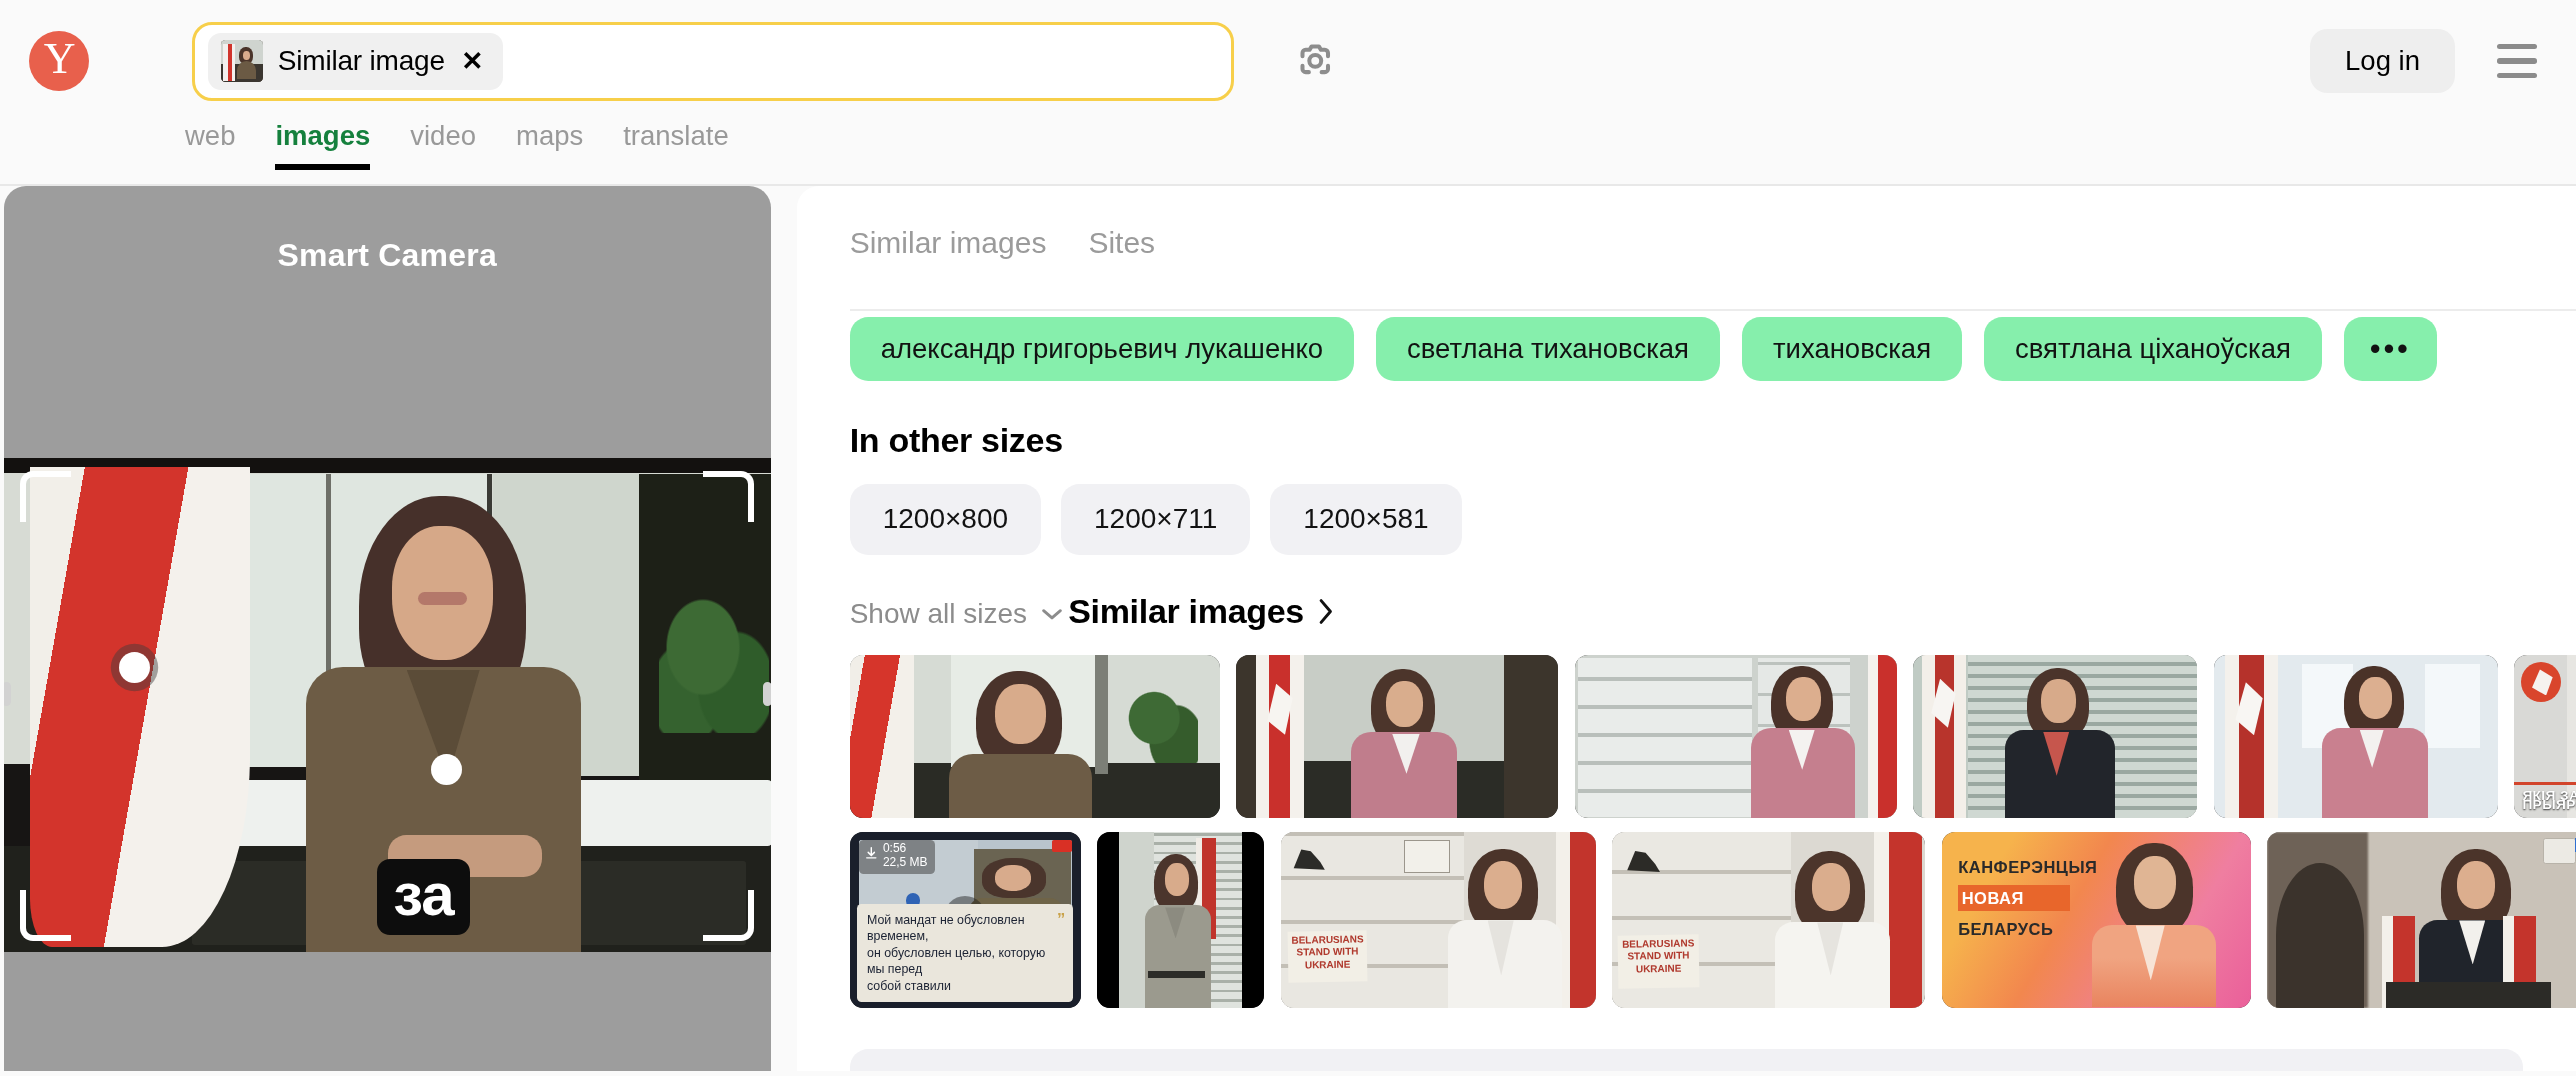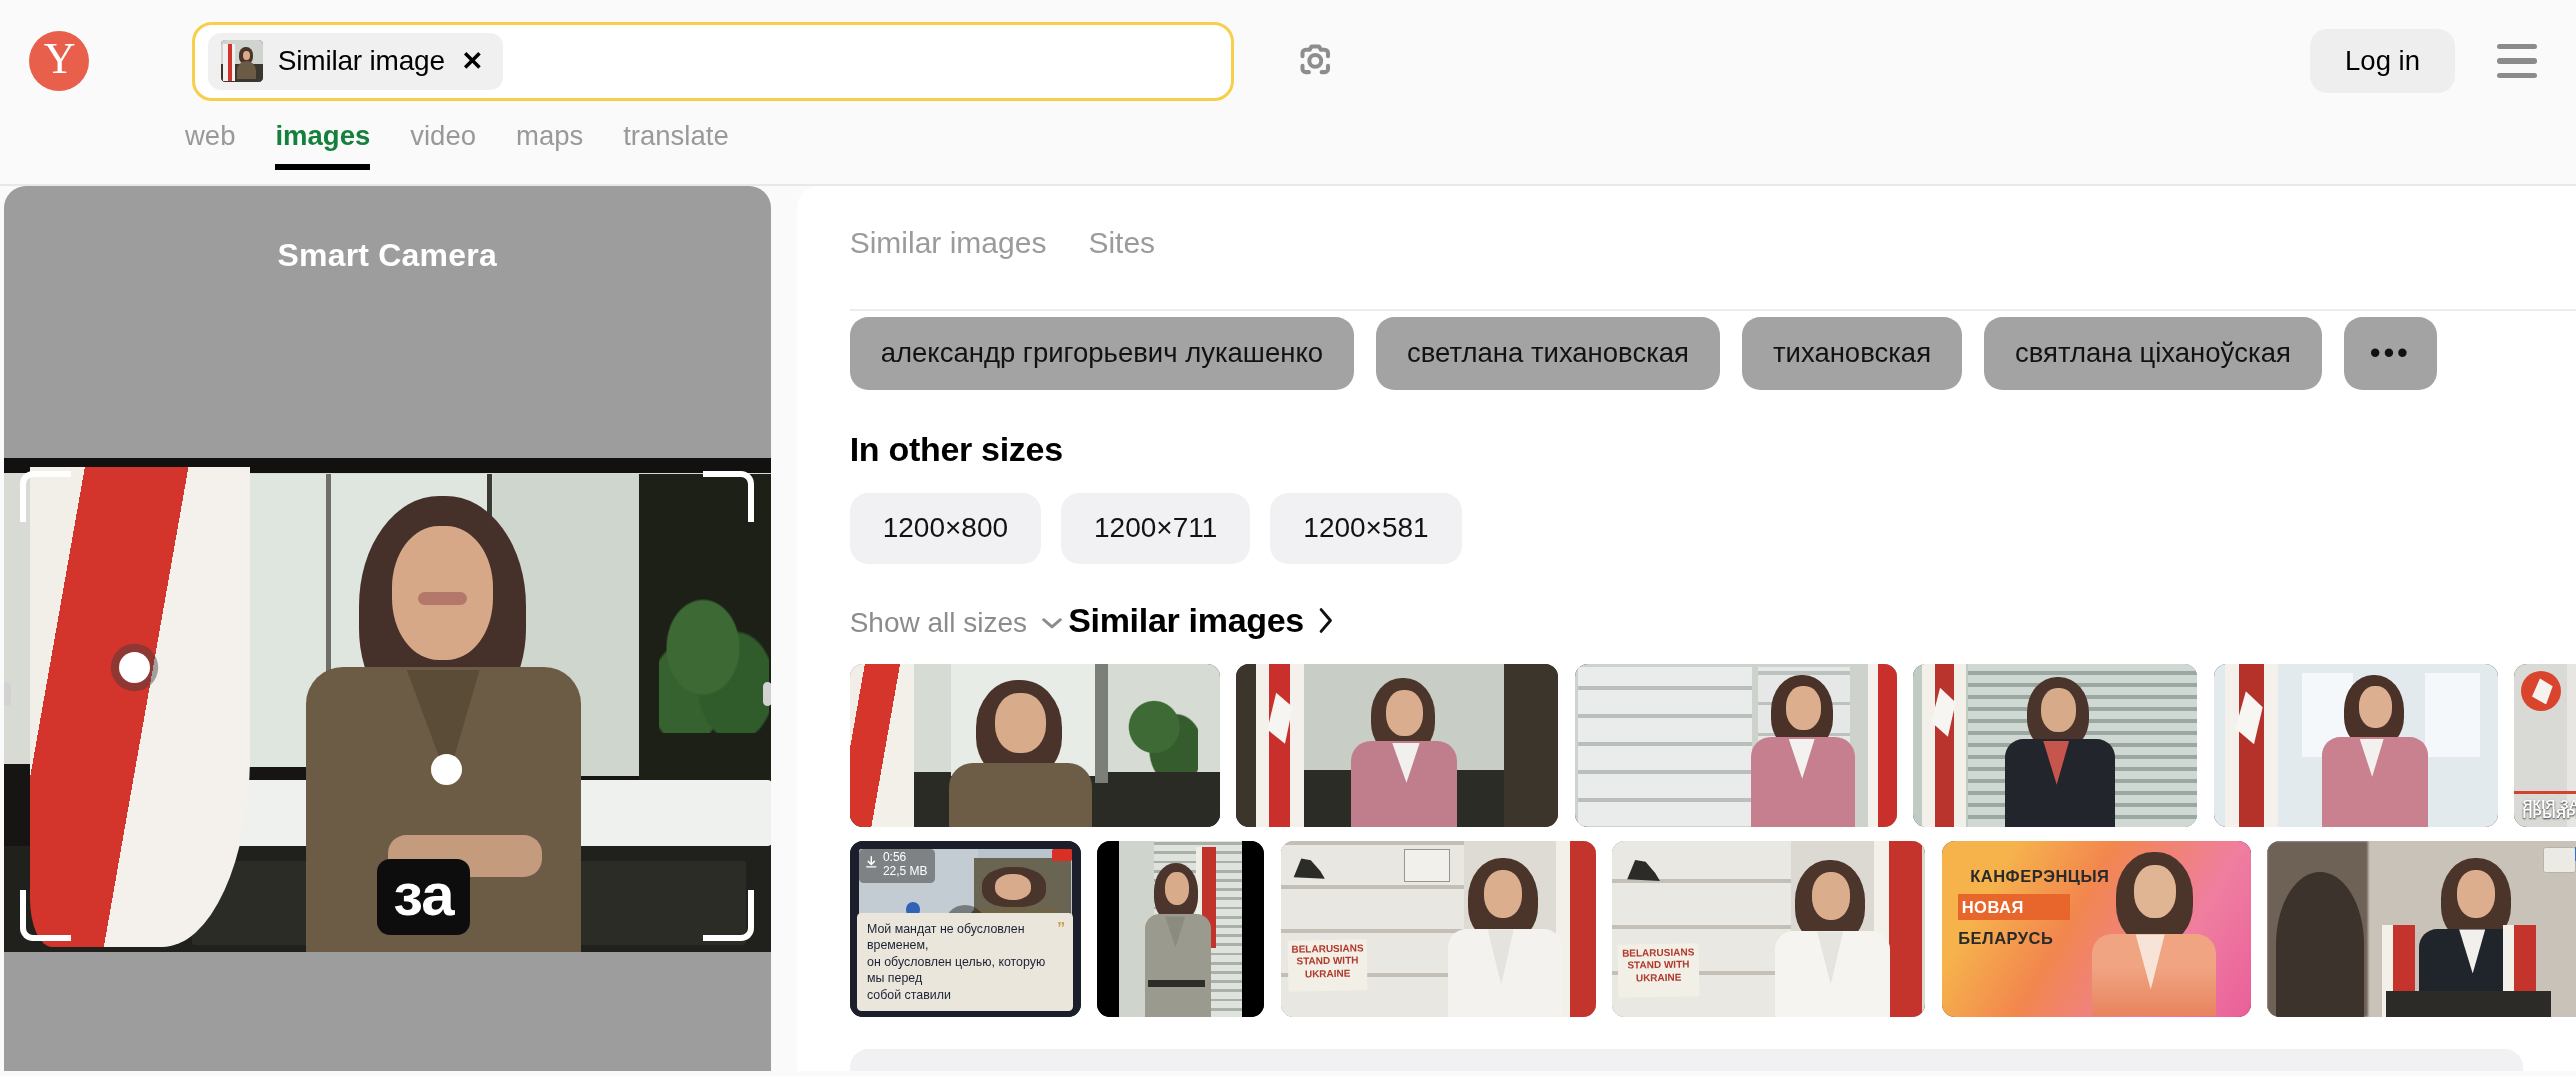--- a/index.html
+++ b/index.html
@@ -271,23 +271,23 @@
     height: 1.8px; background: #ececec;
   }
 
   .chips-row {
     display: flex;
     gap: 22px;
     margin-top: 35px;
     align-items: center;
   }
   .chip {
-    background: #a3a3a3;
+    background: #86efac;
     border-radius: 18.3px;
-    height: 73px;
+    height: 64px;
     display: flex; align-items: center;
     padding: 0 31px;
     font-size: 27.5px;
     color: #121212;
     white-space: nowrap;
     cursor: pointer;
     border: none;
     font-family: "Liberation Sans", sans-serif;
   }
   .chip.dots { padding: 0 26px; font-size: 31px; letter-spacing: 2.7px; }
@@ -721,21 +721,21 @@
           <div class="face" style="left:200px;top:31px;width:38px;height:48px;background:#daad8d;"></div>
           <div class="torso" style="left:163px;top:90px;width:115px;height:86px;background:#f5f4f0;border-radius:18.3px 18.3px 0 0;"></div>
           <div style="position:absolute;left:205px;top:90px;width:26px;height:53px;background:#e6e4df;clip-path:polygon(0 0,100% 0,52% 100%);"></div>
         </div>
       </div>
 
       <div class="thumb r2" style="width:309px">
         <div class="scene">
           <div class="sc-bg" style="background:linear-gradient(120deg,#f6b34c 0 18%,#f2874e 42%,#ef7ea0 74%,#ea5f9a 100%)"></div>
           <div class="kanf-hl" style="left:16.5px;top:53px;width:112px;height:26px;background:#e8662b;"></div>
-          <div class="kanf" style="left:16.5px;top:26px;margin-left:12px;">КАНФЕРЭНЦЫЯ</div>
+          <div class="kanf" style="left:16.5px;top:26px;">КАНФЕРЭНЦЫЯ</div>
           <div class="kanf w" style="left:20px;top:57px;">НОВАЯ</div>
           <div class="kanf" style="left:16.5px;top:88px;">БЕЛАРУСЬ</div>
           <div class="hair" style="left:174px;top:11px;width:77px;height:92px;background:#4b342a;"></div>
           <div class="face" style="left:192px;top:24px;width:42px;height:53px;background:#e0b594;"></div>
           <div class="torso" style="left:150px;top:93px;width:124px;height:82px;background:linear-gradient(180deg,#f0a481 0 40%,#e9845f 100%);border-radius:20px 20px 0 0;"></div>
           <div style="position:absolute;left:194px;top:93px;width:29px;height:55px;background:#f7e4d6;clip-path:polygon(0 0,100% 0,52% 100%);"></div>
         </div>
       </div>
 
       <div class="thumb r2" style="width:322px">

